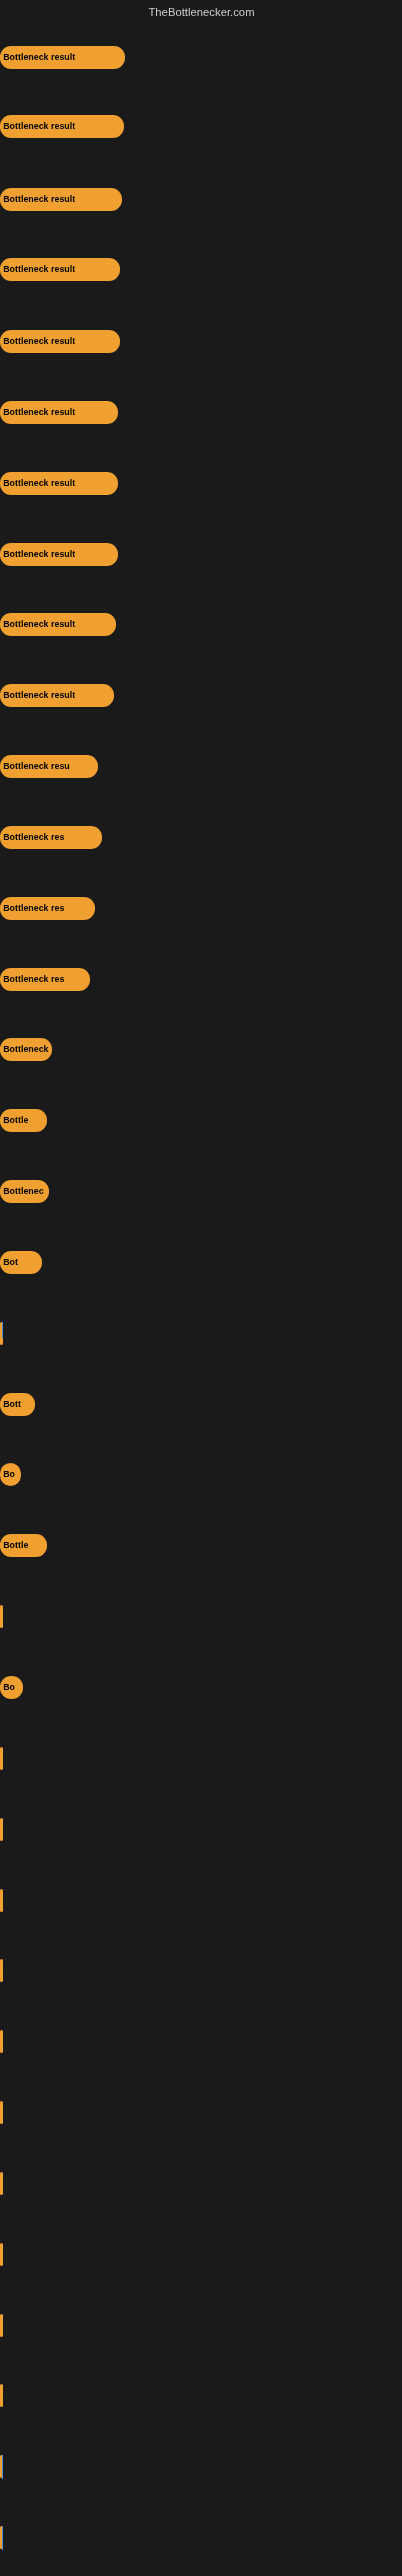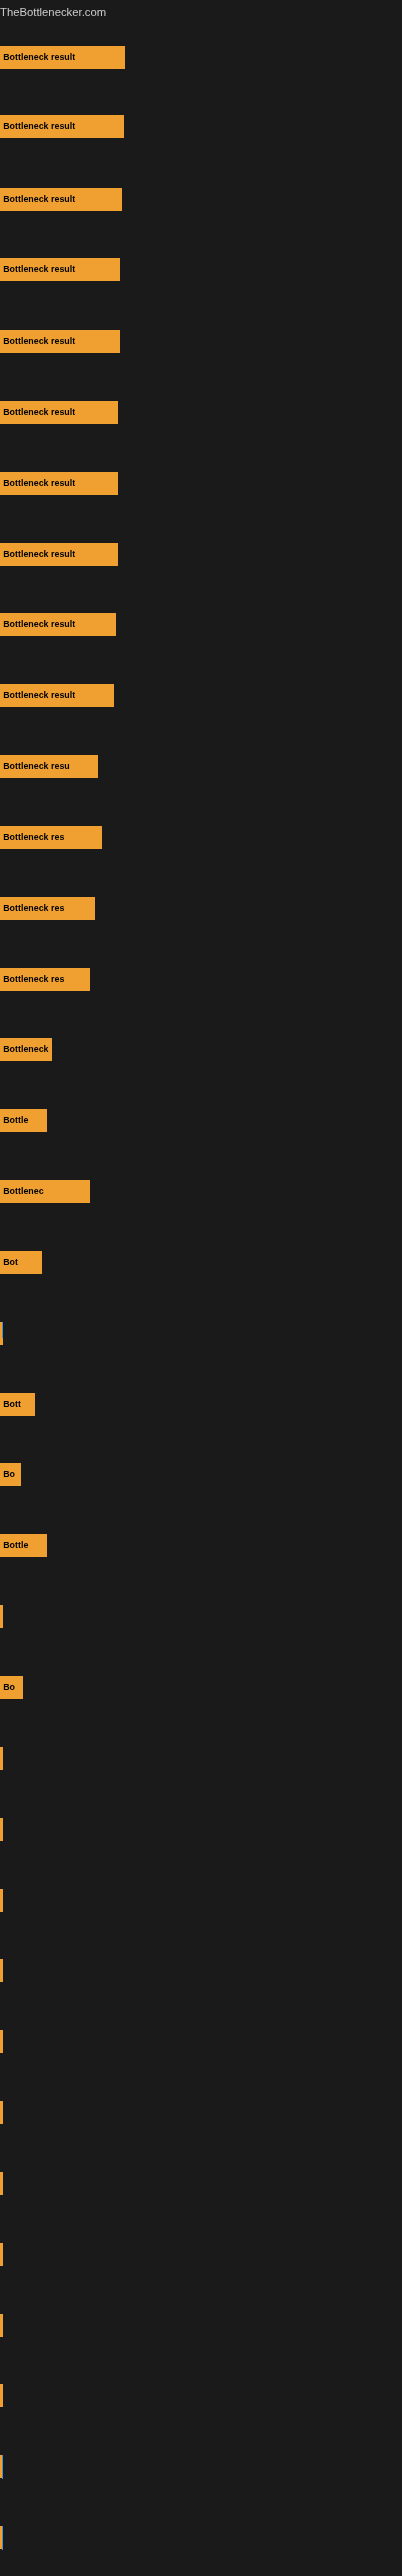--- a/index.html
+++ b/index.html
@@ -8,34 +8,35 @@
       box-sizing: border-box;
     }
     body {
       background-color: #1a1a1a;
       width: 403px;
       min-height: 2576px;
       font-family: Arial, sans-serif;
       position: relative;
     }
     .site-title {
-      text-align: left;
+      text-align: center;
       color: #cccccc;
       font-size: 11.3px;
       padding: 6.4px 0 3.2px 0;
     }
     .bottleneck-bar {
       position: absolute;
       left: 0;
       height: 22.5px;
       background-color: #f0a030;
       display: flex;
       align-items: center;
       padding-left: 3.2px;
       overflow: hidden;
+      border-radius: 11px;
     }
     .bottleneck-bar span {
       color: #000000;
       font-size: 8.9px;
       font-weight: bold;
       white-space: nowrap;
     }
     .vertical-line {
       position: absolute;
       left: 1.6px;
@@ -89,21 +90,21 @@
   </div>
 <div class="bottleneck-bar" style="top: 968px; width: 90px;">
     <span>Bottleneck res</span>
   </div>
 <div class="bottleneck-bar" style="top: 1038px; width: 52px;">
     <span>Bottleneck</span>
   </div>
 <div class="bottleneck-bar" style="top: 1109px; width: 47px;">
     <span>Bottle</span>
   </div>
-<div class="bottleneck-bar" style="top: 1180px; width: 90px;">
+<div class="bottleneck-bar" style="top: 1180px; width: 49px;">
     <span>Bottlenec</span>
   </div>
 <div class="bottleneck-bar" style="top: 1251px; width: 42px;">
     <span>Bot</span>
   </div>
 <div class="bottleneck-bar" style="top: 1322px; width: 3.2px;">
     <span></span>
   </div>
 <div class="bottleneck-bar" style="top: 1393px; width: 35px;">
     <span>Bott</span>

